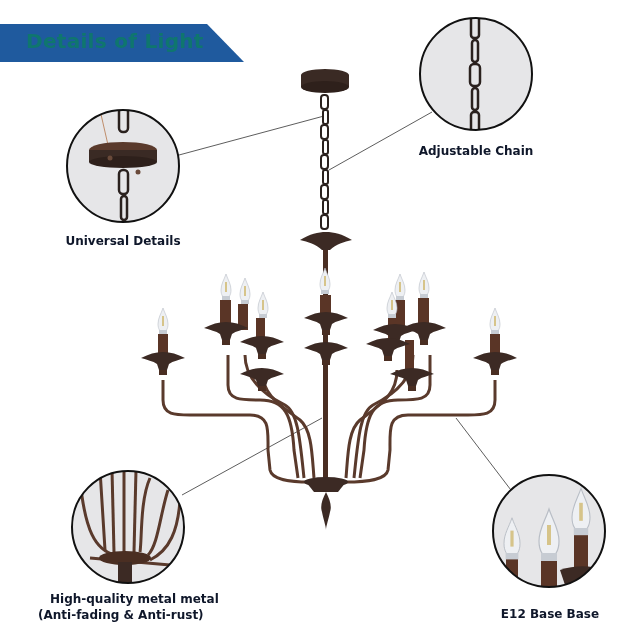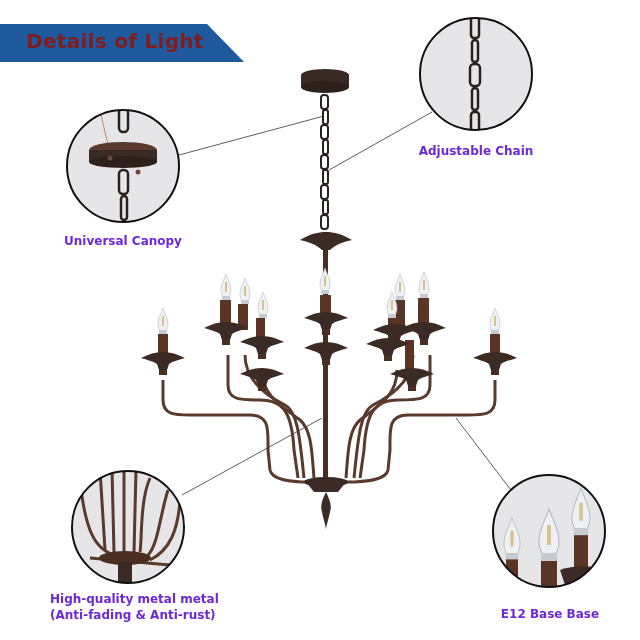--- a/index.html
+++ b/index.html
@@ -1,22 +1,22 @@
 <!DOCTYPE html>
 <html><head>
 <meta charset="utf-8">
 <style>
   html, body { margin:0; padding:0; }
   body { width:640px; height:640px; background:#ffffff; position:relative; overflow:hidden;
          font-family:"DejaVu Sans", "Liberation Sans", sans-serif; color:#1a1a1a; }
   .banner { position:absolute; left:0; top:24px; width:244px; height:38px; }
   .banner svg { position:absolute; left:0; top:0; }
-  .banner-text { position:absolute; left:26px; top:5px; color:#7f1d1d; font-size:20px; font-weight:bold; letter-spacing:0.3px; white-space:nowrap; }
+  .banner-text { position:absolute; left:26px; top:5px; color:#0f766e; font-size:20px; font-weight:bold; letter-spacing:0.3px; white-space:nowrap; }
   .stage { position:absolute; left:0; top:0; width:640px; height:640px; }
-  .label { position:absolute; font-size:12px; font-weight:bold; color:#6d28d9; text-align:center; white-space:nowrap; line-height:15px; }
+  .label { position:absolute; font-size:12px; font-weight:bold; color:#0f172a; text-align:center; white-space:nowrap; line-height:15px; }
 </style>
 </head>
 <body>
 
 <div class="banner">
   <svg width="244" height="38">
     <polygon points="0,0 207,0 244,38 0,38" fill="#1f5a9e"></polygon>
   </svg>
   <span class="banner-text">Details of Light</span>
 </div>
@@ -188,17 +188,17 @@
       <g transform="translate(581,528) scale(1.8)">
           <use href="#bulb"></use>
         </g>
       <path d="M520,600 C535,592 560,590 580,600 L580,615 L520,615 Z" fill="#3c2a24"></path>
       <path d="M560,570 C575,565 590,565 605,570 L600,585 L565,585 Z" fill="#3c2a24"></path>
     </g>
     <circle cx="549" cy="531" r="56" fill="none" stroke="#111" stroke-width="2"></circle>
   </g>
 </svg>
 
-<div class="label" style="left:60px; top:234px; width:126px;">Universal Canopy</div>
+<div class="label" style="left:60px; top:234px; width:126px;">Universal Details</div>
 <div class="label" style="left:414px; top:144px; width:124px;">Adjustable Chain</div>
 <div class="label" style="left:50px; top:592px; width:160px;">High-quality metal metal</div>
-<div class="label" style="left:50px; top:608px; width:160px;">(Anti-fading &amp; Anti-rust)</div>
+<div class="label" style="left:38px; top:608px; width:160px;">(Anti-fading &amp; Anti-rust)</div>
 <div class="label" style="left:500px; top:607px; width:100px;">E12 Base Base</div>
 
 </body></html>

